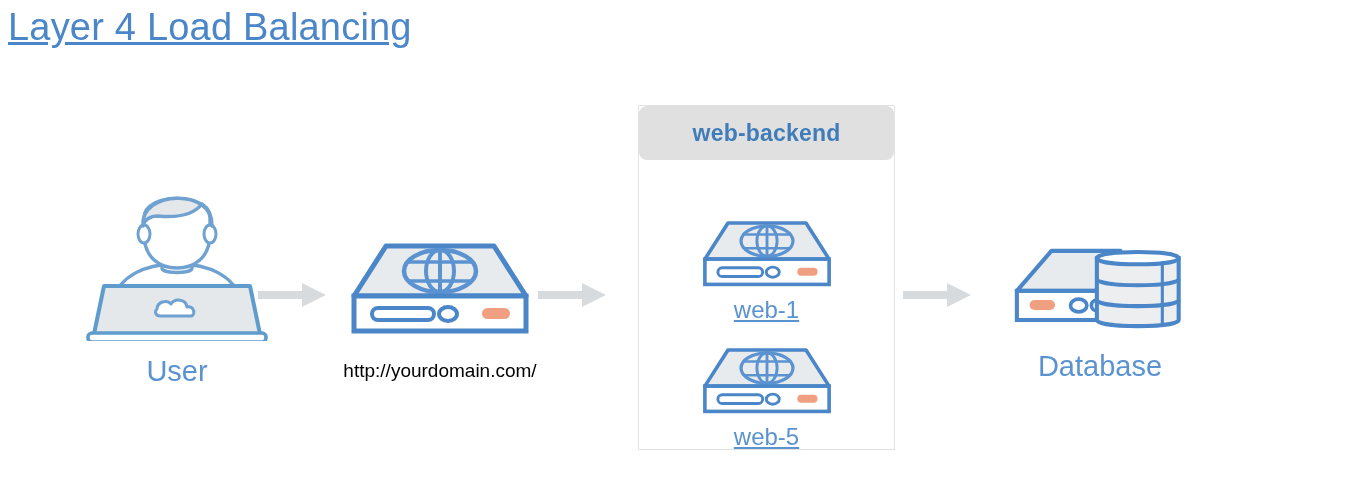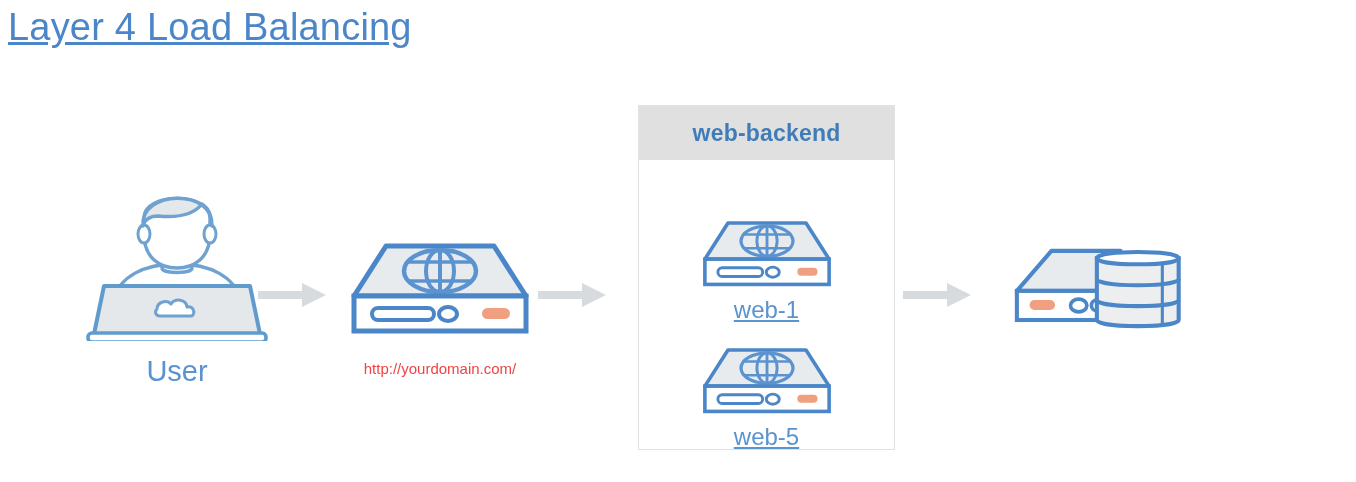--- a/index.html
+++ b/index.html
@@ -38,22 +38,22 @@
     flex-direction: column;
     align-items: center;
   }
   .node-label {
     font-size: 29px;
     color: #5b93d0;
     white-space: nowrap;
     line-height: 1;
   }
   .node-sublabel {
-    font-size: 15px;
-    color: #ef4444;
+    font-size: 19px;
+    color: #000000;
     white-space: nowrap;
     line-height: 1;
   }
   .small-label {
     font-size: 24px;
     color: #5b93d0;
     white-space: nowrap;
     line-height: 1;
   }
   
@@ -79,20 +79,21 @@
   #backend-group-header {
     height: 54px;
     background: #e0e0e0;
     display: flex;
     align-items: center;
     justify-content: center;
     font-size: 23px;
     font-weight: bold;
     color: #3f7cb8;
     letter-spacing: 0.2px;
+    border-radius: 8px;
   }
   #backend-group-body {
     position: relative;
     height: 289px;
   }
   .backend-node {
     position: absolute;
     left: 0;
     width: 100%;
     display: flex;
@@ -246,15 +247,16 @@
 
         <g>
           <path d="M96 20 L96 88 C96 97, 186 97, 186 88 L186 20 Z" fill="#eceef0" stroke="#4a86c8" stroke-width="4.5"></path>
           <path d="M96 20 C96 11, 186 11, 186 20 C186 29, 96 29, 96 20 Z" fill="#ffffff" stroke="#4a86c8" stroke-width="4.5"></path>
           <path d="M96 43 C96 52, 186 52, 186 43" fill="none" stroke="#4a86c8" stroke-width="4.5"></path>
           <path d="M96 66 C96 75, 186 75, 186 66" fill="none" stroke="#4a86c8" stroke-width="4.5"></path>
           <line x1="168" y1="24" x2="168" y2="93" stroke="#4a86c8" stroke-width="3.4"></line>
         </g>
       </svg>
     </span>
+    <span class="node-label">Database</span>
   </div>
 
 </div>
 
 </body></html>

